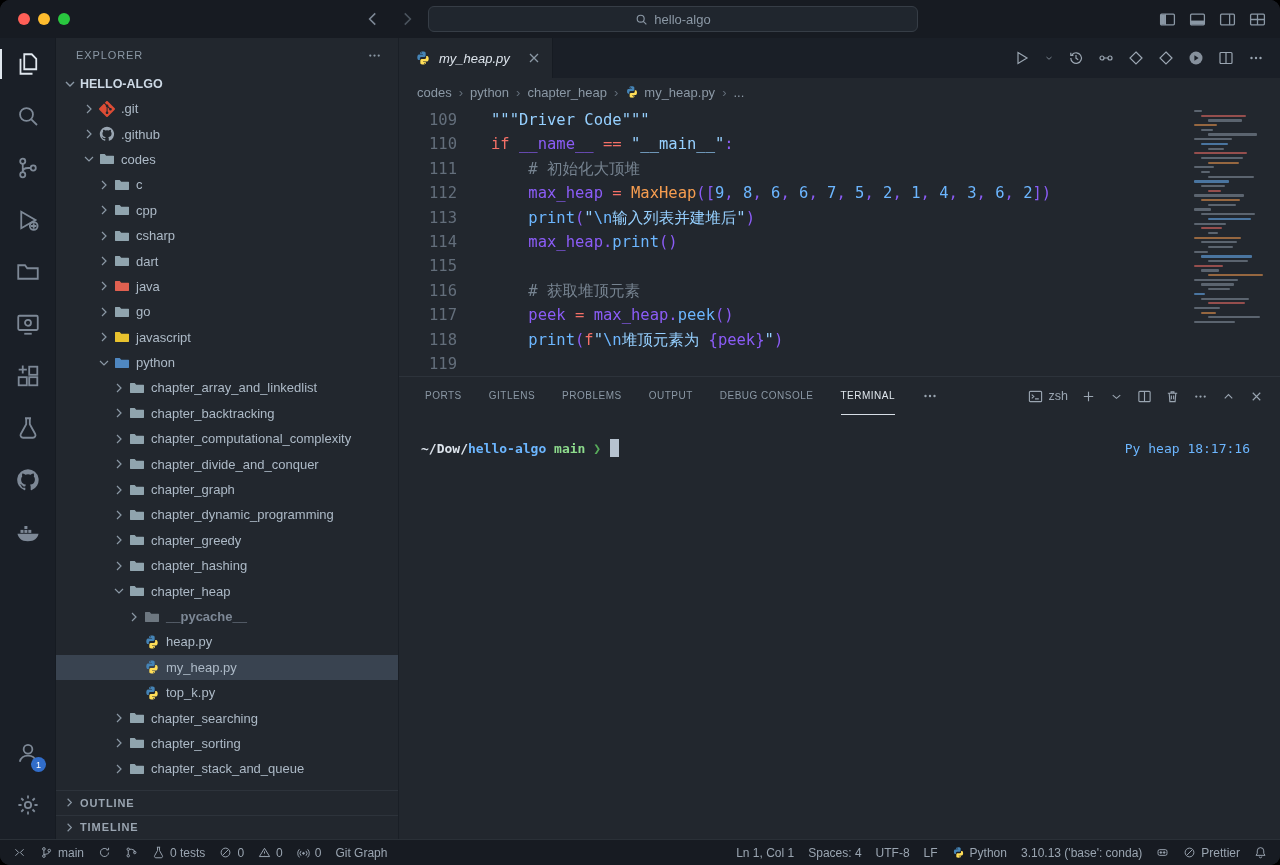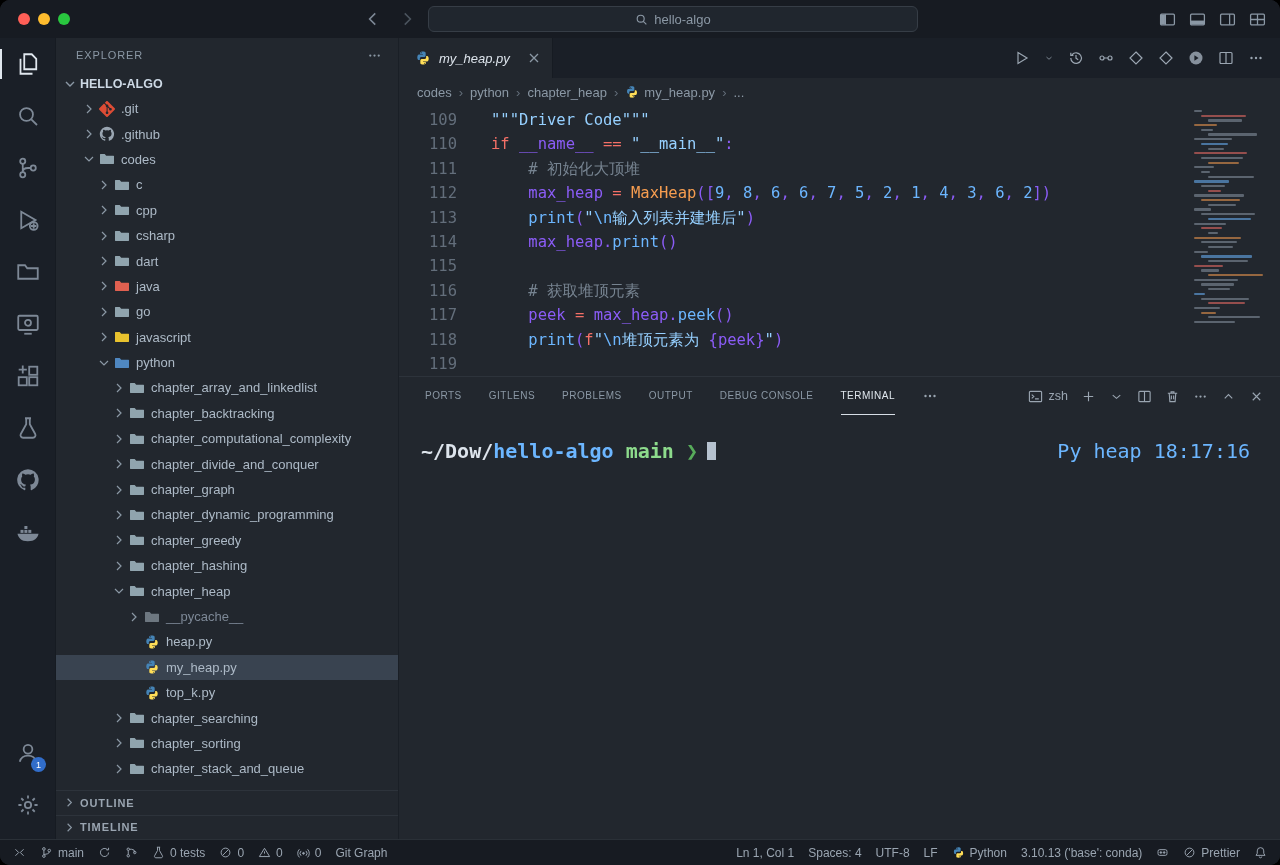--- a/index.html
+++ b/index.html
@@ -46,21 +46,21 @@
     flex-direction:column; border-right:1px solid #1a1f26; font-size:13px; color:#adbac7; }
   .sidebar-header{height:34px; flex:0 0 34px; display:flex; align-items:center;
     padding:0 16px 0 20px; font-size:11px; letter-spacing:.9px; color:#8b98a5;
     justify-content:space-between;}
   .sidebar-header .icon{width:15px;height:15px;color:#8b98a5}
   .project-row{height:24px; flex:0 0 24px; display:flex; align-items:center;
     font-weight:700; font-size:12.5px; color:#cdd9e5; padding-left:6px; gap:2px; cursor:pointer;}
   .tree{overflow:hidden;}
   .tree-row{height:25.4px; display:flex; align-items:center; cursor:pointer; white-space:nowrap;}
   .tree-row.selected{background:#394350;}
-  .tree-row.dim .tree-label{color:#7d8896;}
+  .tree-row.dim .tree-label{color:#7d8896;font-weight:bold;}
   .chev{width:16px; height:16px; flex:0 0 16px; color:#8b98a5;}
   .tree-icon{width:16px; height:16px; margin:0 6px 0 2px; flex:0 0 16px;}
   .icon svg{width:100%; height:100%; display:block;}
   .icon{display:inline-flex;}
   .sidebar-sections{margin-top:auto;}
   .section-row{height:24.5px; display:flex; align-items:center; border-top:1px solid #2d333b;
     font-size:11px; font-weight:700; letter-spacing:.9px; color:#9aa5b1; padding-left:6px;
     gap:3px; cursor:pointer;}
   .section-row .chev{width:15px;height:15px;flex:0 0 15px}
 
@@ -104,21 +104,21 @@
     padding:0 16px 0 26px;}
   .panel-tab{font-size:10px; letter-spacing:.5px; color:#8b98a5; margin-right:27px;
     height:100%; display:inline-flex; align-items:center; border-bottom:1px solid transparent;
     cursor:pointer; white-space:nowrap;}
   .panel-tab.active{color:#e0e7ee; border-bottom-color:#d7dee6;}
   .panel-tabs{display:flex; height:100%; align-items:stretch;}
   .panel-tabs .more{align-self:center; color:#9aa5b1; width:16px; height:16px; margin-right:8px; cursor:pointer;}
   .panel-actions{margin-left:auto; display:flex; align-items:center; gap:13px; color:#9aa5b1;}
   .panel-actions .icon{width:15px; height:15px; cursor:pointer;}
   .shell-label{font-size:12.5px; display:flex; gap:6px; align-items:center; cursor:pointer;}
-  .terminal{flex:1; font-family:"DejaVu Sans Mono",monospace; font-size:20px;
+  .terminal{flex:1; font-family:"DejaVu Sans Mono",monospace; font-size:13px;
     padding:24px 30px 0 22px;}
   .term-line{display:flex; align-items:center;}
   .tp{color:#dde4ec; font-weight:700;}
   .tr{color:#6cb6ff; font-weight:700;}
   .tb{color:#8ddb8c; font-weight:700;}
   .ta{color:#57ab5a; font-weight:700;}
   .cursor{width:9px; height:18px; background:#b6c2cf; margin-left:9px; display:inline-block;}
   .term-right{margin-left:auto; color:#6cb6ff;}
 
   

